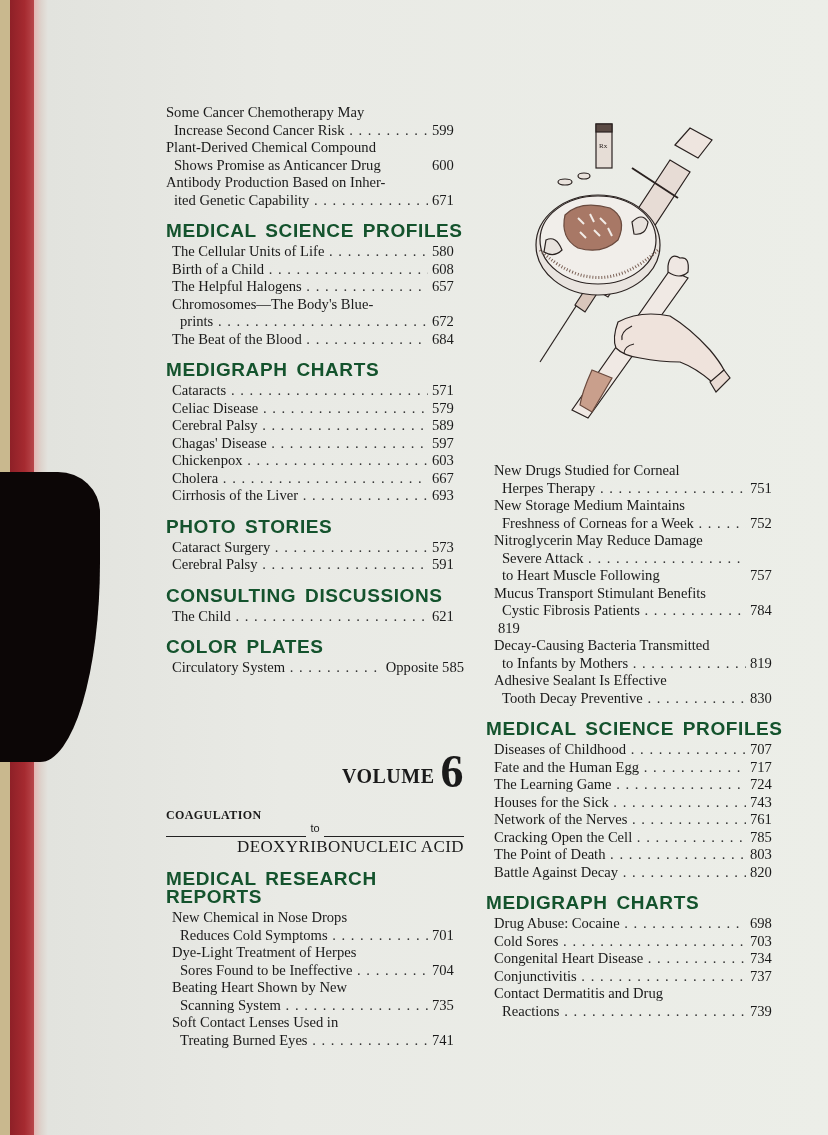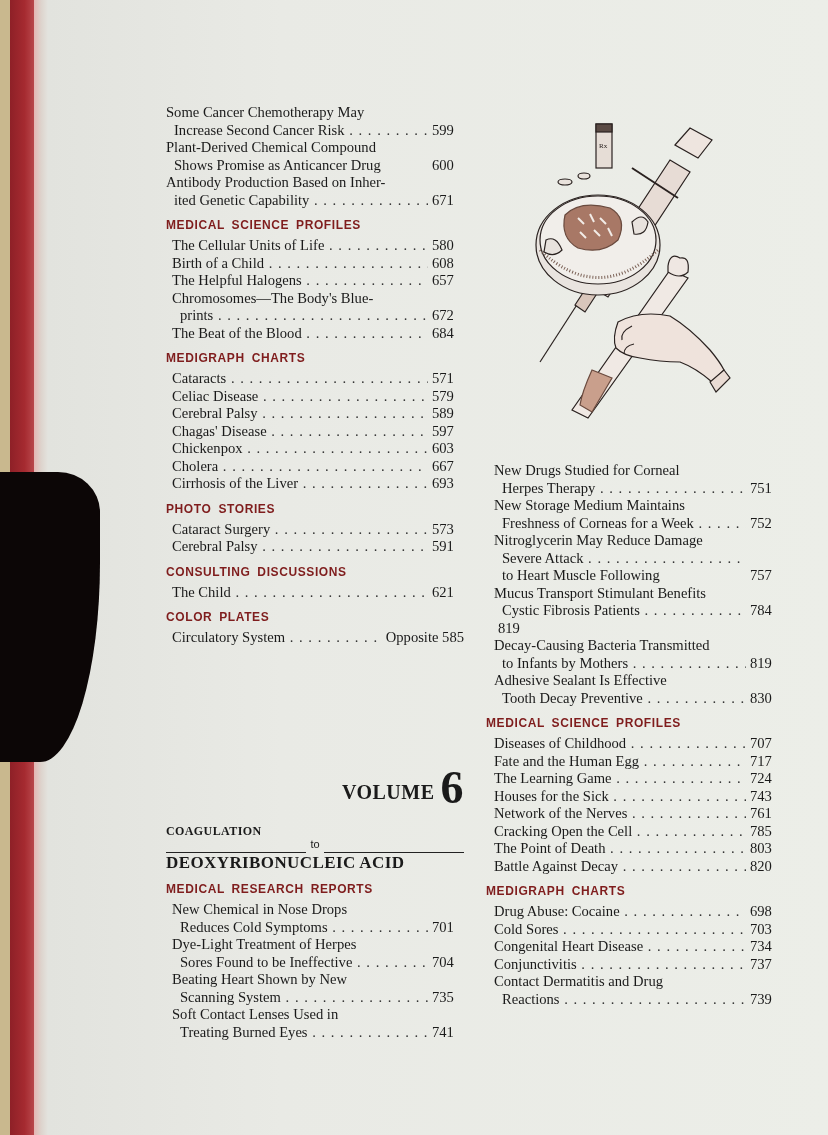--- a/index.html
+++ b/index.html
@@ -32,25 +32,25 @@
     border-radius: 0 42px 60px 0 / 0 40px 200px 0;
   }
 
   .col { position: absolute; font-size: 14.6px; }
   .col-left { left: 166px; top: 104px; width: 298px; }
   .col-right { left: 486px; top: 462px; width: 300px; }
 
   .section-head {
     font-family: "Liberation Sans", "DejaVu Sans", sans-serif;
     font-weight: bold;
-    font-size: 12px;
+    font-size: 19px;
     letter-spacing: 0.6px;
     word-spacing: 3px;
-    color: #7f1d1d;
-    margin: 7px 0 3px 0;
+    color: #14532d;
+    margin: 13px 0 3px 0;
     line-height: 18px;
   }
   .entry { display: flex; align-items: flex-end; line-height: 17.5px; padding-left: 6px; }
   .entry .title { flex: 1; position: relative; overflow: hidden; white-space: nowrap; }
   .entry .title .l1 { display: block; }
   .entry .title .l2 { display: block; padding-left: 8px; }
   .entry .title .last { white-space: nowrap; }
   .entry .title .last::after {
     content: " . . . . . . . . . . . . . . . . . . . . . . . . . . . . . . . . . . . . . . . . .";
     letter-spacing: 1px;
@@ -61,34 +61,33 @@
   .col-right .entry .page-no { width: 40px; }
 
   .volume-block { position: absolute; left: 166px; top: 752px; width: 298px; }
   .volume-label {
     text-align: right;
     font-family: "Liberation Serif", serif;
     font-weight: bold;
     font-size: 20px;
     letter-spacing: 0.5px;
     line-height: 40px;
-    margin-top: 16px;
   }
   .volume-label .num { font-size: 46px; vertical-align: -4px; margin-left: 6px; }
   .range-from {
     font-weight: bold; font-size: 12px; letter-spacing: 0.4px; margin-top: 12px;
   }
   .range-to {
     display: flex; align-items: flex-end; margin-top: 2px;
     font-family: Liberation Sans, sans-serif; font-size: 11px;
   }
   .range-to .rule { flex: 1; height: 0; border-top: 1.5px solid #222; }
   .range-to .to { padding: 0 4px; position: relative; top: -3px; }
   .range-end {
-    text-align: left; font-weight: bold; font-size: 17px; letter-spacing: 0.4px; margin-top: 0px;
+    text-align: right; font-weight: normal; font-size: 17px; letter-spacing: 0.4px; margin-top: 0px;
   }
 
   .illustration { position: absolute; left: 520px; top: 100px; width: 230px; height: 330px; }
 </style>
 </head>
 <body>
 
 <div class="spine-tan"></div>
 <div class="spine-red"></div>
 <div class="spine-edge"></div>

